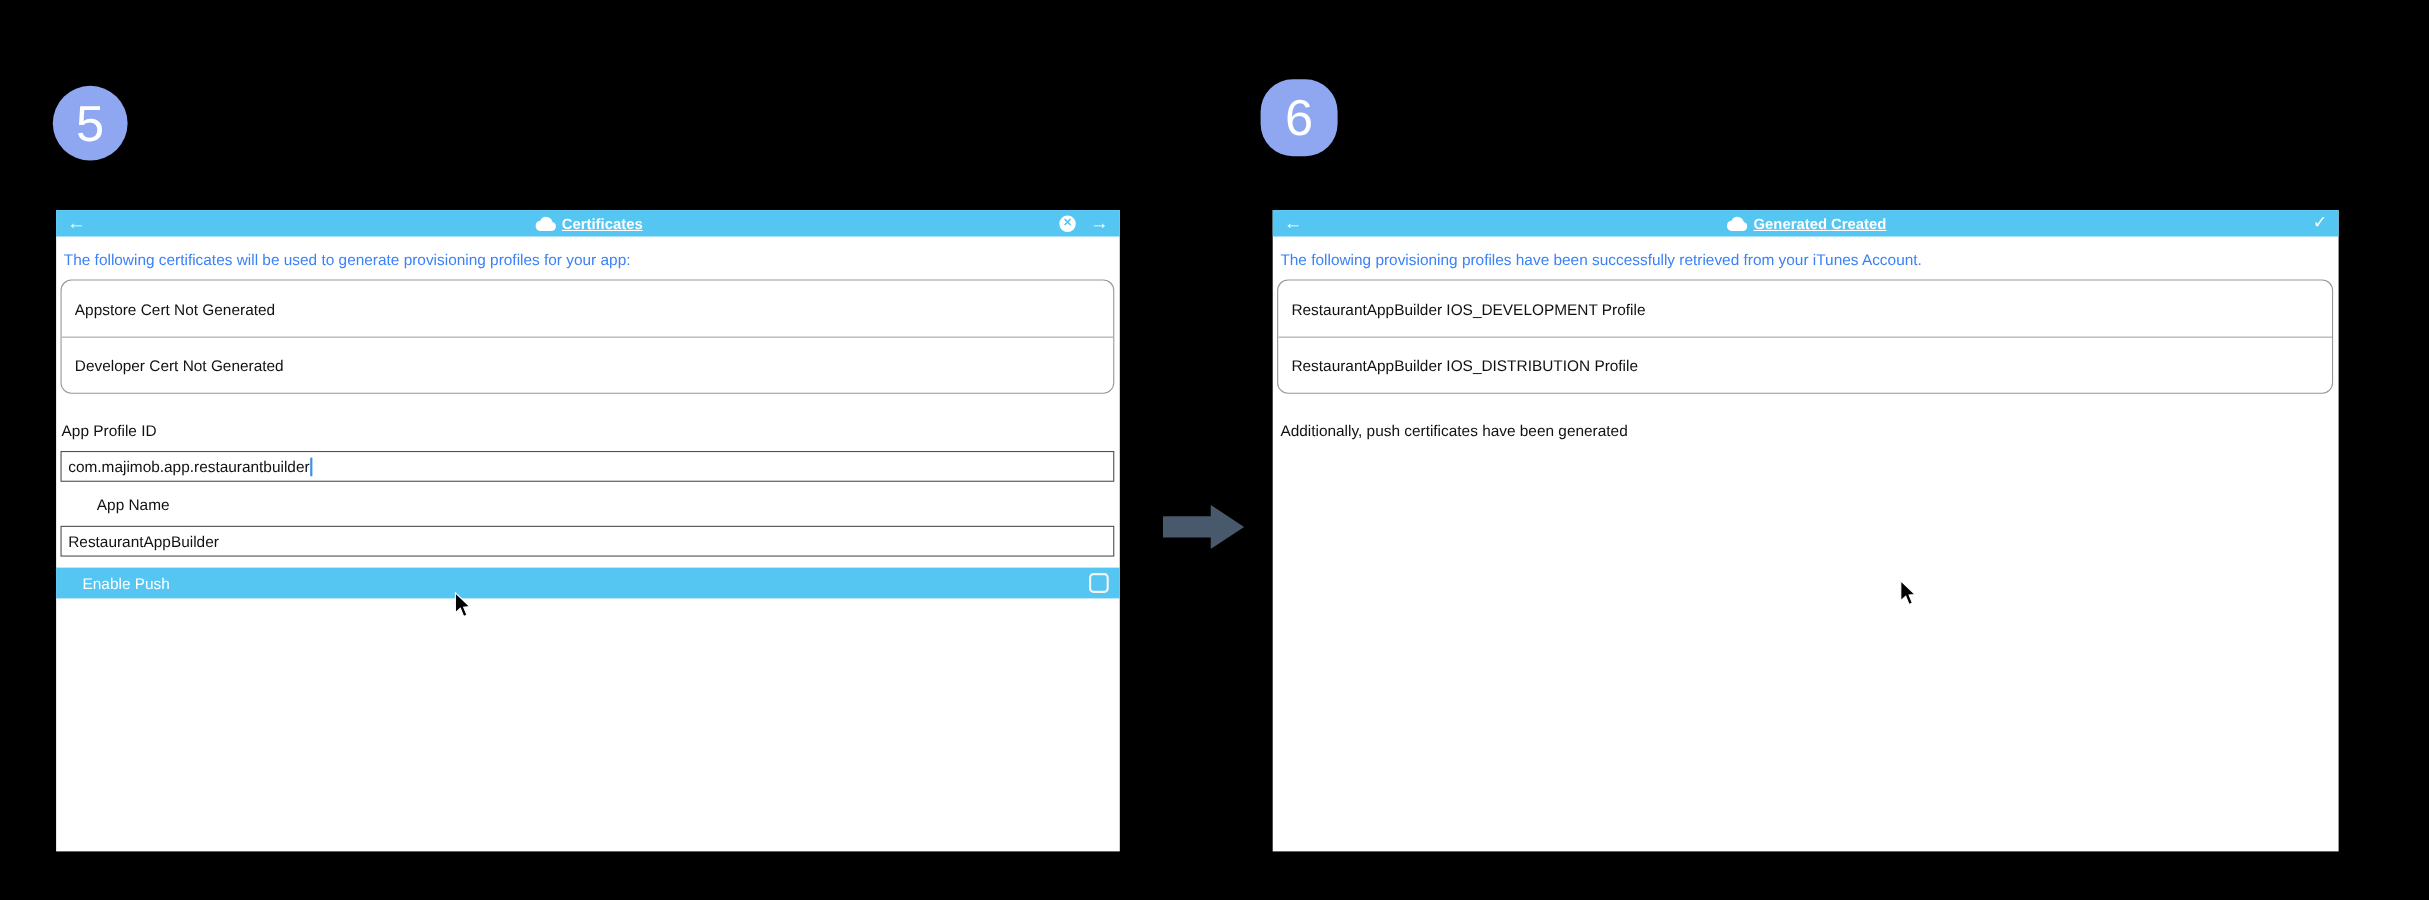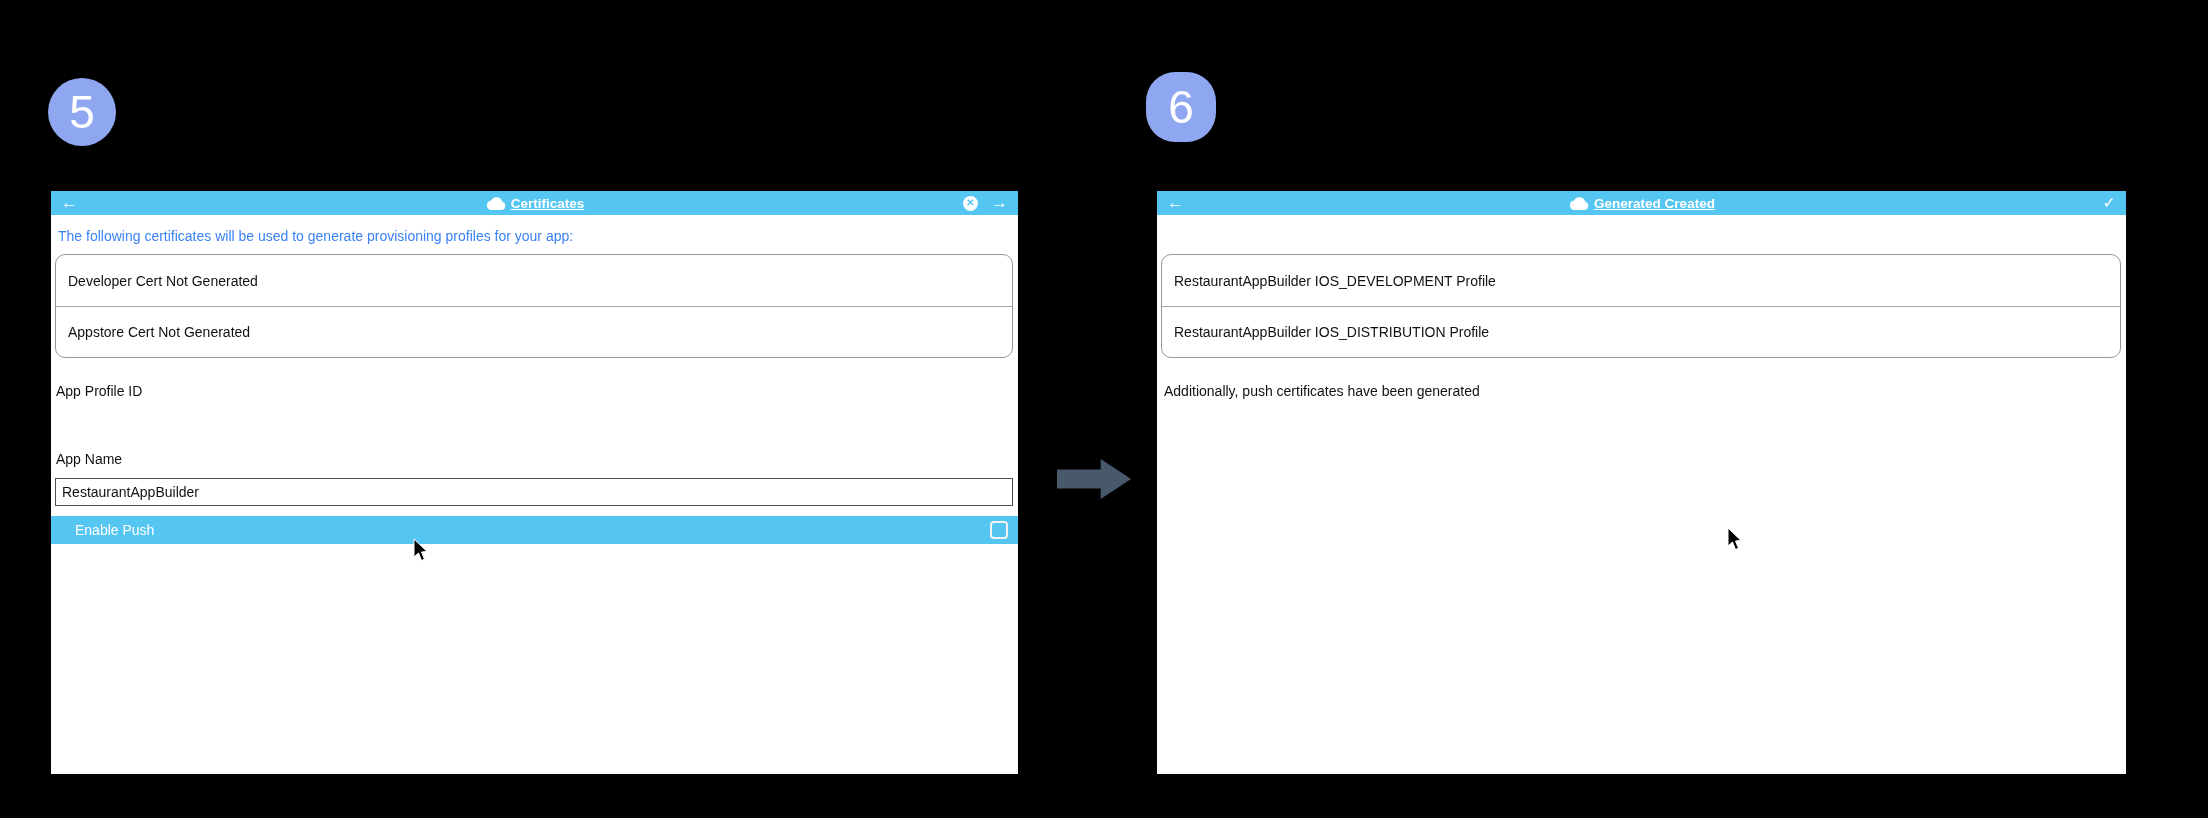--- a/index.html
+++ b/index.html
@@ -37,21 +37,21 @@
   
   .intro { position: absolute; left: 7px; top: 37px; font-size: 14px; color: #3b82f6; }
   .list-box { position: absolute; left: 4px; right: 5px; top: 63px; height: 104px;
     border: 1px solid #979797; border-radius: 10px; background: #fff; overflow: hidden; }
   .list-row { height: 51px; display: flex; align-items: center; padding-left: 12px;
     font-size: 14px; color: #111; }
   .list-row + .list-row { border-top: 1px solid #a6a6a6; }
 
   .field-label { position: absolute; left: 5px; font-size: 14px; color: #111; }
   .label-1 { top: 192px; }
-  .label-2 { top: 260px; }
+  .label-2 { top: 260px; margin-left: 32px; }
   .text-field { position: absolute; left: 4px; right: 5px; height: 28px;
     border: 1px solid #4f4f4f; background: #fff; display: flex; align-items: center;
     padding-left: 6px; font-size: 14px; color: #111; }
   .field-1 { top: 219px; }
   .field-2 { top: 287px; }
   .caret { display: inline-block; width: 2px; height: 17px; background: #3f8fe8; margin-left: 1px; }
 
   .push-row { position: absolute; left: 0; right: 0; top: 325px; height: 28px;
     background: #55c5f2; display: flex; align-items: center; padding-left: 24px;
     font-size: 14px; color: #fff; }
@@ -93,25 +93,29 @@
       </span>
       <span class="right-icons">
         <span class="close-circle">✕</span>
         <span class="fwd">→</span>
       </span>
     </div>
 
     <div class="intro">The following certificates will be used to generate provisioning profiles for your app:</div>
 
     <div class="list-box">
+      <div class="list-row">Appstore Cert Not Generated</div>
       <div class="list-row">Developer Cert Not Generated</div>
-      <div class="list-row">Appstore Cert Not Generated</div>
     </div>
 
     <div class="field-label label-1">App Profile ID</div>
+    <div class="text-field field-1">
+      <span>com.majimob.app.restaurantbuilder</span>
+      <span class="caret"></span>
+    </div>
 
     <div class="field-label label-2">App Name</div>
     <div class="text-field field-2">
       <span>RestaurantAppBuilder</span>
     </div>
 
     <div class="push-row">
       <span>Enable Push</span>
       <span class="push-checkbox"></span>
     </div>
@@ -126,20 +130,21 @@
         <svg class="cloud-svg" viewBox="0 0 26 18">
           <path d="M7 17 h13 a5.2 5.2 0 0 0 1.4-10.2 A7.4 7.4 0 0 0 7.5 5.4 A5.9 5.9 0 0 0 7 17 Z" fill="#ffffff"></path>
         </svg>
         <span class="title-text">Generated Created</span>
       </span>
       <span class="right-icons">
         <span class="check">✓</span>
       </span>
     </div>
 
+    <div class="intro">The following provisioning profiles have been successfully retrieved from your iTunes Account.</div>
 
     <div class="list-box">
       <div class="list-row">RestaurantAppBuilder IOS_DEVELOPMENT Profile</div>
       <div class="list-row">RestaurantAppBuilder IOS_DISTRIBUTION Profile</div>
     </div>
 
     <div class="footer-note">Additionally, push certificates have been generated</div>
   </div>
 
   <svg class="cursor cursor-left" viewBox="0 0 18 26">

